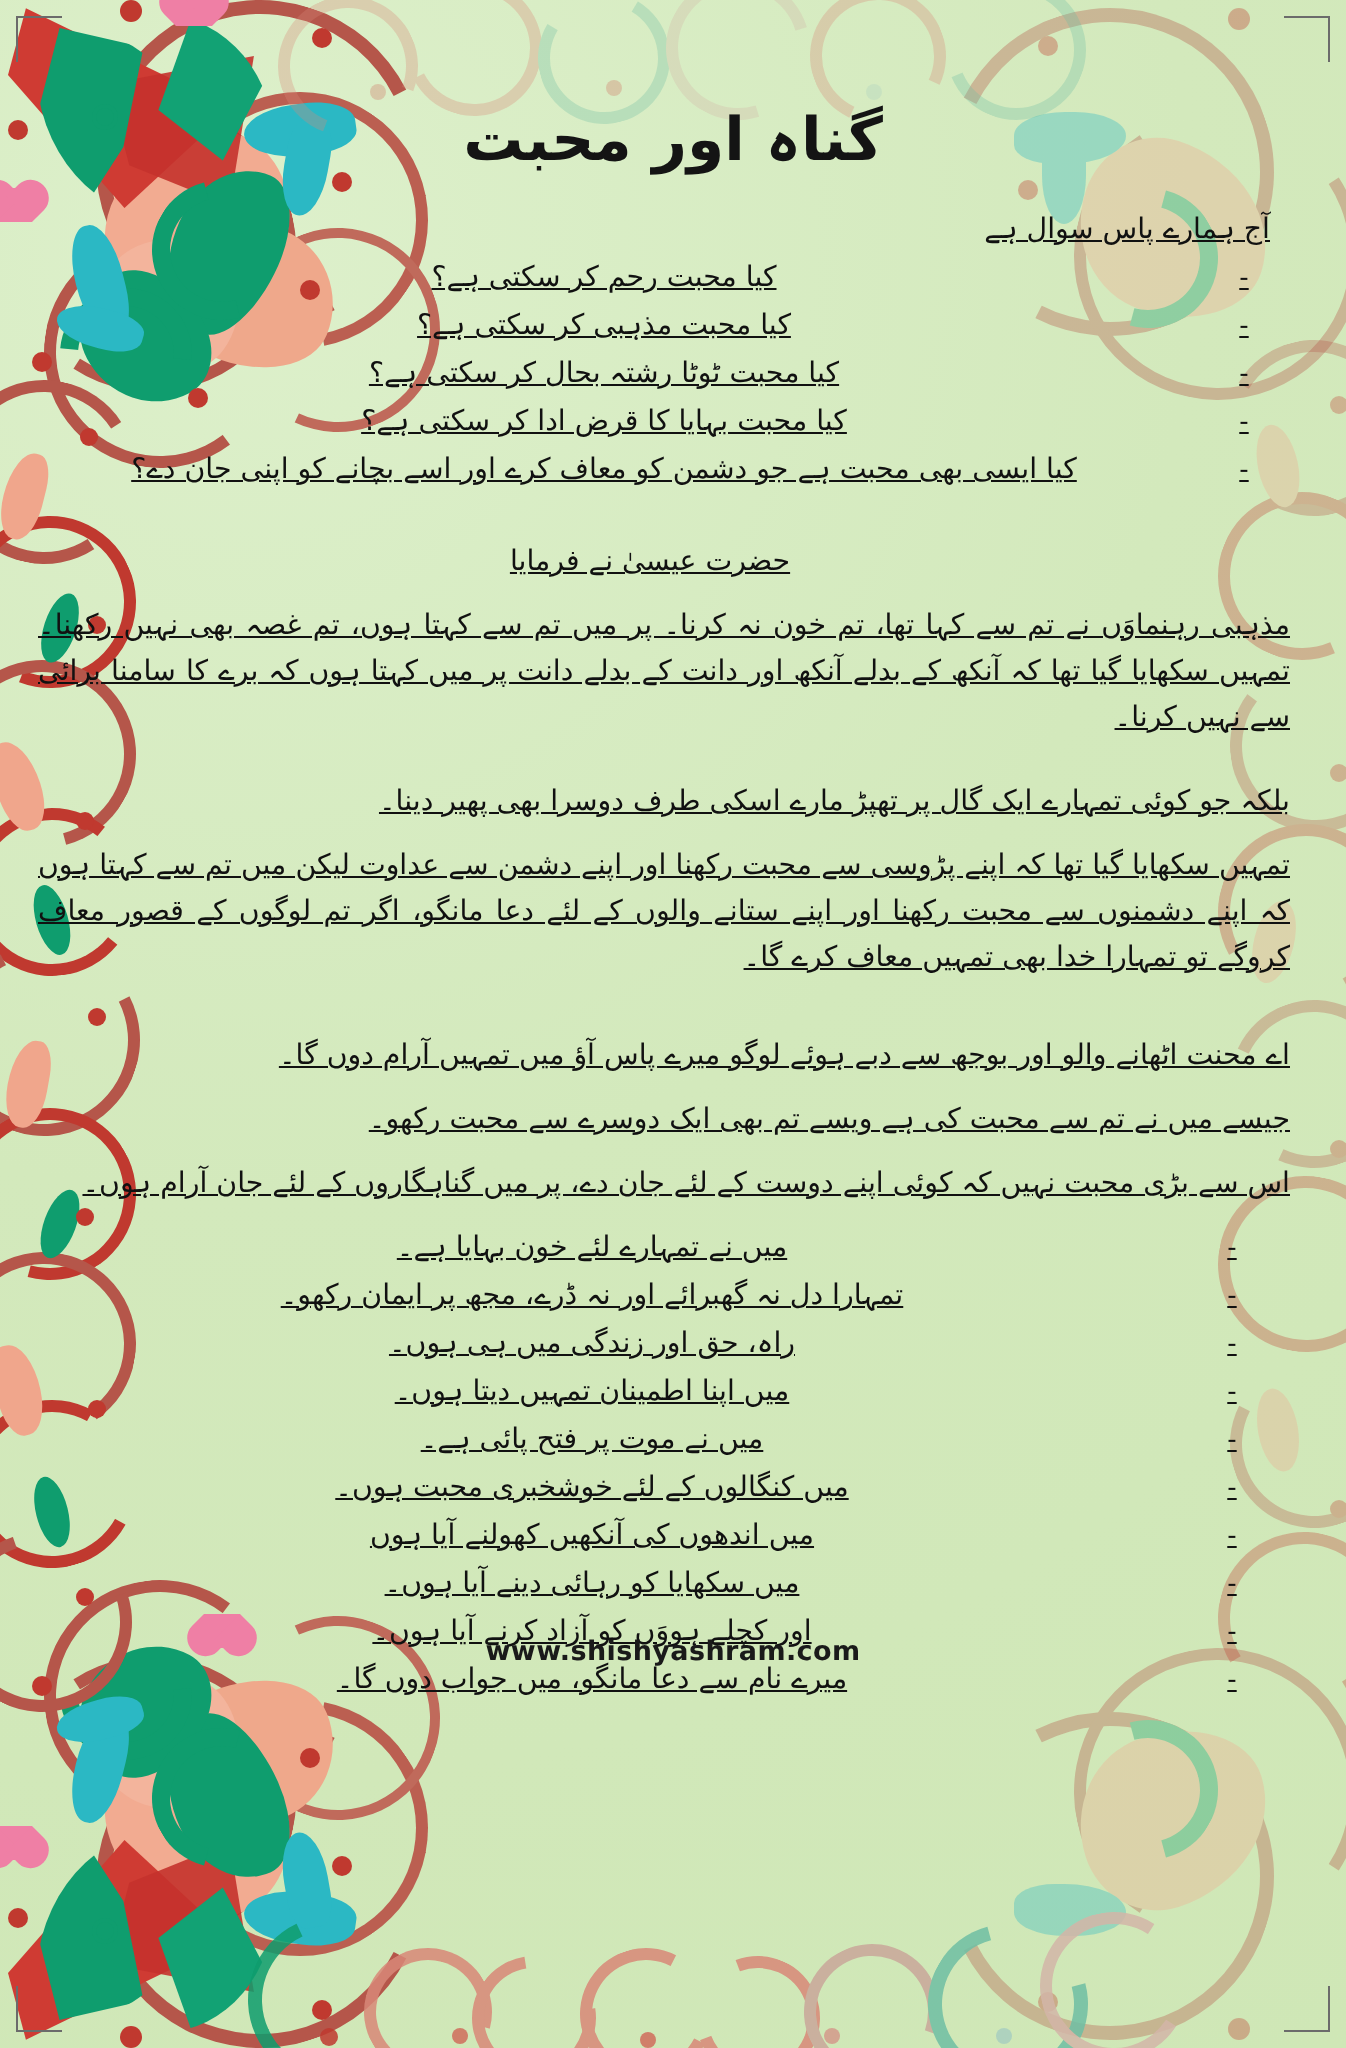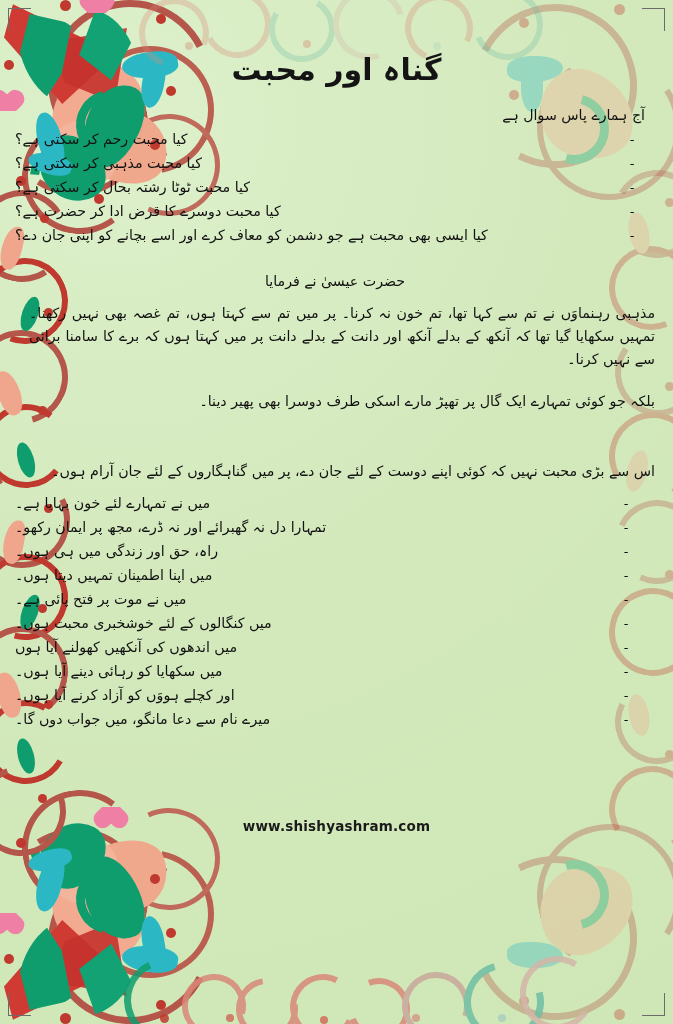--- a/index.html
+++ b/index.html
@@ -63,24 +63,25 @@
     z-index:5;
   }
   .title{
     position:absolute;top:52px;left:0;width:673px;
     text-align:center;
     font-size:30px;font-weight:bold;color:#141414;
     letter-spacing:.5px;
     direction:rtl;
   }
   .body-col{
-    position:absolute;top:104px;right:18px;
+    position:absolute;top:104px;right:28px;
     width:640px;
     direction:rtl;text-align:right;
     color:#111;
+    text-decoration:underline;
   }
   .para{
     font-size:14.2px;line-height:1.62;
     margin:0 0 2px 0;
     text-align:justify;text-align-last:right;
     padding-left:14px;
   }
   .para.center{text-align:center;text-align-last:center;padding-left:0;}
   .para.lead{margin-bottom:1px;padding-right:10px;text-align:right;}
   .gap-sm{height:7px;}
@@ -91,21 +92,21 @@
   .blist li{
     display:flex;flex-direction:row;
     font-size:14.2px;line-height:1.62;
     margin-bottom:1px;
   }
   .bullet{
     flex:0 0 auto;width:46px;text-align:center;
     color:#111;font-size:13px;
     padding-top:1px;
   }
-  .btext{flex:1 1 auto;text-align:left;}
+  .btext{flex:1 1 auto;text-align:center;}
   .blist.indent li .bullet{width:58px;}
 
   .footer{
     position:absolute;bottom:26px;left:0;width:673px;
     text-align:center;direction:ltr;
     font-size:13.5px;font-weight:bold;color:#1a1a1a;
     letter-spacing:.2px;
   }
 </style>
 </head>
@@ -315,41 +316,44 @@
         <li>
           <span class="bullet">-</span>
           <span class="btext">کیا محبت مذہبی کر سکتی ہے؟</span>
         </li>
         <li>
           <span class="bullet">-</span>
           <span class="btext">کیا محبت ٹوٹا رشتہ بحال کر سکتی ہے؟</span>
         </li>
         <li>
           <span class="bullet">-</span>
-          <span class="btext">کیا محبت دوسرے کا قرض ادا کر حضرت ہے؟</span>
+          <span class="btext">کیا محبت بہایا کا قرض ادا کر سکتی ہے؟</span>
         </li>
         <li>
           <span class="bullet">-</span>
           <span class="btext">کیا ایسی بھی محبت ہے جو دشمن کو معاف کرے اور اسے بچانے کو اپنی جان دے؟</span>
         </li>
       </ul>
 
       <div class="gap-lg"></div>
 
       <p class="para center">حضرت عیسیٰ نے فرمایا</p>
 
       <div class="gap-sm"></div>
 
       <p class="para">مذہبی رہنماوَں نے تم سے کہا تھا، تم خون نہ کرنا۔ پر میں تم سے کہتا ہوں، تم غصہ بھی نہیں رکھنا۔ تمہیں سکھایا گیا تھا کہ آنکھ کے بدلے آنکھ اور دانت کے بدلے دانت پر میں کہتا ہوں کہ برے کا سامنا برائی سے نہیں کرنا۔</p>
       <div class="gap-md"></div>
       <p class="para">بلکہ جو کوئی تمہارے ایک گال پر تھپڑ مارے اسکی طرف دوسرا بھی پھیر دینا۔</p>
       <div class="gap-sm"></div>
+      <p class="para">تمہیں سکھایا گیا تھا کہ اپنے پڑوسی سے محبت رکھنا اور اپنے دشمن سے عداوت لیکن میں تم سے کہتا ہوں کہ اپنے دشمنوں سے محبت رکھنا اور اپنے ستانے والوں کے لئے دعا مانگو، اگر تم لوگوں کے قصور معاف کروگے تو تمہارا خدا بھی تمہیں معاف کرے گا۔</p>
       <div class="gap-md"></div>
       <div class="gap-sm"></div>
-      <div class="gap-sm"></div>
+      <p class="para">اے محنت اٹھانے والو اور بوجھ سے دبے ہوئے لوگو میرے پاس آؤ میں تمہیں آرام دوں گا۔</p>
+      <div class="gap-sm"></div>
+      <p class="para">جیسے میں نے تم سے محبت کی ہے ویسے تم بھی ایک دوسرے سے محبت رکھو۔</p>
       <div class="gap-sm"></div>
       <p class="para">اس سے بڑی محبت نہیں کہ کوئی اپنے دوست کے لئے جان دے، پر میں گناہگاروں کے لئے جان آرام ہوں۔</p>
 
       <div class="gap-sm"></div>
 
       <ul class="blist indent">
         <li>
           <span class="bullet">-</span>
           <span class="btext">میں نے تمہارے لئے خون بہایا ہے۔</span>
         </li>

